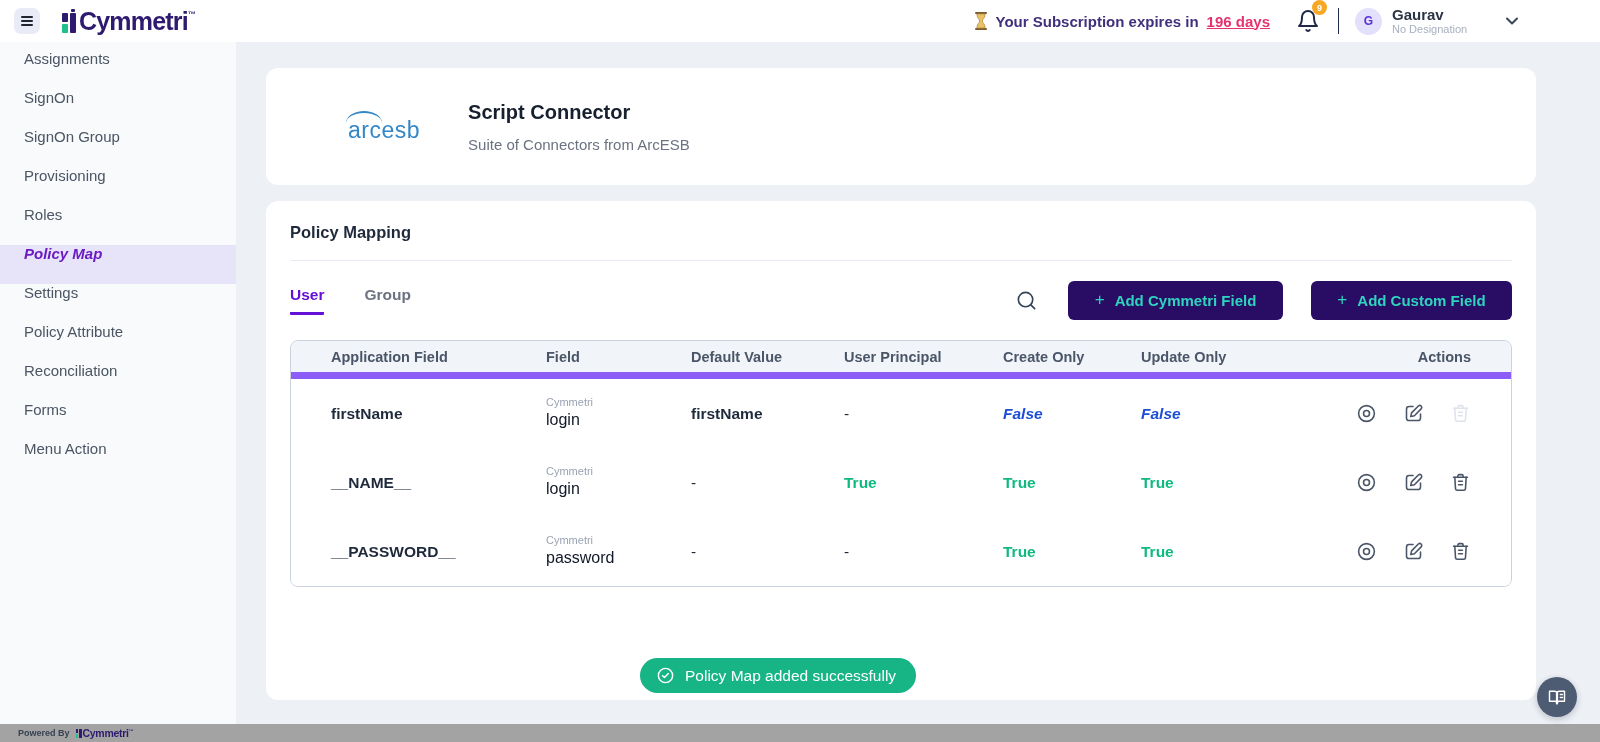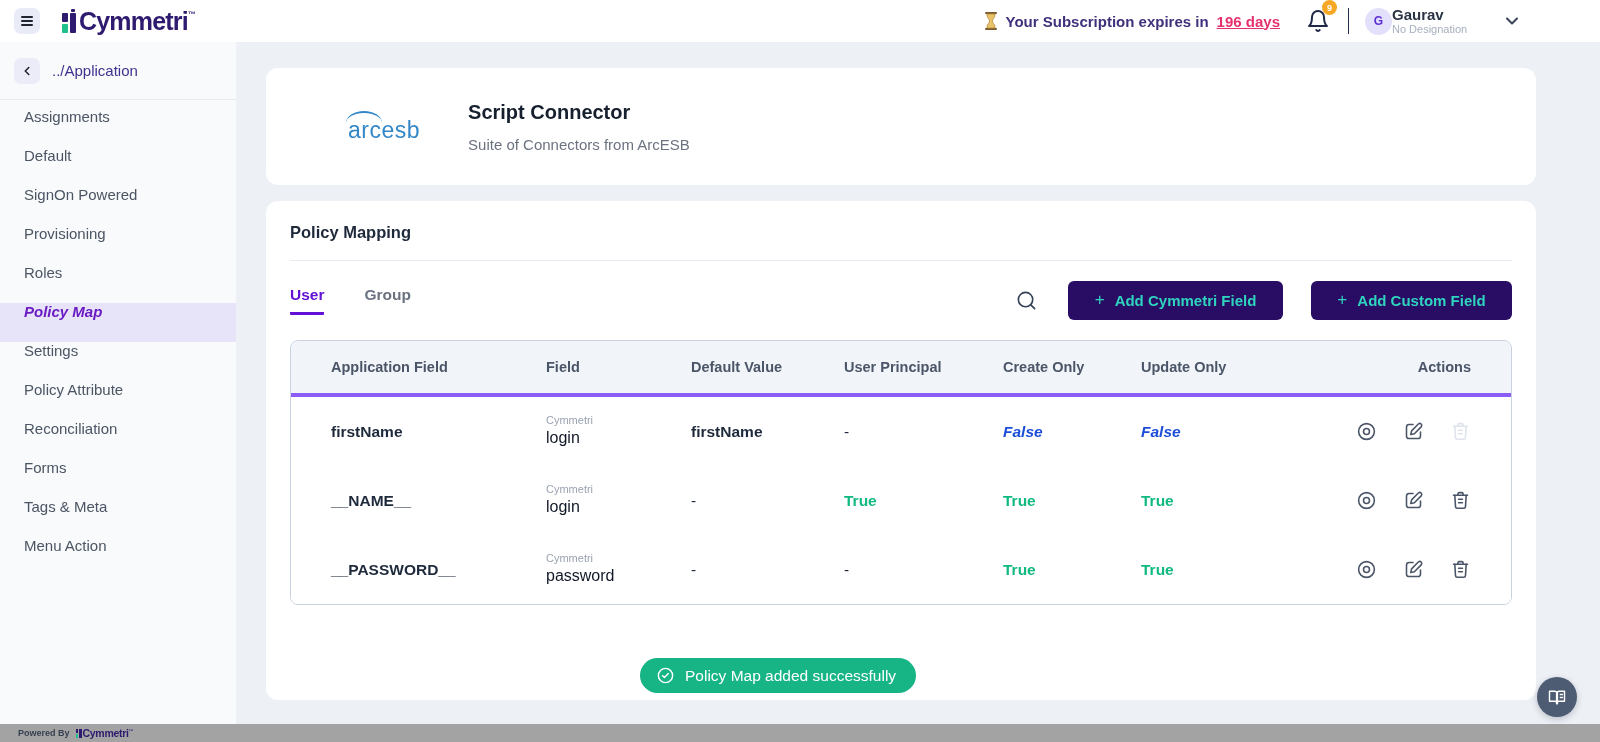--- a/index.html
+++ b/index.html
@@ -40,21 +40,21 @@
   .bell-badge {
     position:absolute; top:-9px; right:-7px; min-width:15px; height:15px; border-radius:8px;
     background:#f6a723; color:#fff; font-size:9px; font-weight:700;
     display:flex; align-items:center; justify-content:center; padding:0 3px;
   }
   .header-divider { width:1px; height:26px; background:#232c4e; margin:0 16px 0 18px; }
   .avatar {
     width:27px; height:27px; border-radius:50%; background:#e3e0fb; color:#5b2fd4;
     font-size:12px; font-weight:700; display:flex; align-items:center; justify-content:center; flex:none;
   }
-  .user-block { min-width:96px; }
+  .user-block { margin-left:10px; min-width:96px; }
   .user-name { font-size:15px; font-weight:600; color:#2b3445; line-height:17px; }
   .user-designation { font-size:11px; color:#a7b0bf; line-height:13px; }
   .chevron-down-btn { margin-left:14px; background:none; border:none; cursor:pointer; display:flex; }
 
   
   .sidebar {
     position:absolute; top:42px; left:0; width:236px; bottom:18px;
     background:#f8fafc;
   }
   .breadcrumb-row {
@@ -95,21 +95,21 @@
     font-size:15px; font-weight:600; font-family:"Liberation Sans",sans-serif;
     display:flex; align-items:center; justify-content:center; gap:10px; cursor:pointer;
   }
   .btn-cymmetri { width:215px; margin-right:28px; }
   .btn-custom { width:201px; }
   .add-plus { font-size:17px; font-weight:400; }
 
   
   .pm-table { margin-top:17px; border:1px solid #c9d2de; border-radius:8px; overflow:hidden; }
   .tbl-grid { display:grid; grid-template-columns:215px 145px 153px 159px 138px 200px 1fr; padding:0 40px; align-items:center; }
-  .tbl-head { height:56px; background:#f1f5f9; border-bottom:4px solid #8b5cf6; }
+  .tbl-head { height:38px; background:#f1f5f9; border-bottom:7px solid #8b5cf6; }
   .th { font-size:14.5px; font-weight:600; color:#4a5568; }
   .th:last-child { text-align:right; }
   .tbl-row { height:69px; background:#ffffff; }
   .cell-app { font-size:15.5px; font-weight:700; color:#1e2a3b; }
   .cell-field .field-group { font-size:11px; color:#9aa3b2; line-height:13px; }
   .cell-field .field-name { font-size:16px; color:#111827; line-height:22px; }
   .cell-default { font-size:15.5px; color:#1e2a3b; }
   .cell-default.bold { font-weight:700; }
   .status { font-size:15.5px; font-weight:600; }
   .val-true { color:#10b981; }
@@ -192,39 +192,31 @@
     <div class="user-designation">No Designation</div>
   </div>
   <button class="chevron-down-btn">
     <svg width="20" height="20" viewBox="0 0 24 24" fill="none" stroke="#3a4358" stroke-width="2.4" stroke-linecap="round" stroke-linejoin="round">
       <polyline points="6 9 12 15 18 9"></polyline>
     </svg>
   </button>
 </header>
 
 <aside class="sidebar">
-  <div class="breadcrumb-row">
-    <button class="icon-btn back-btn">
-      <svg width="14" height="14" viewBox="0 0 24 24" fill="none" stroke="#1f2430" stroke-width="2.6" stroke-linecap="round" stroke-linejoin="round">
-        <polyline points="15 18 9 12 15 6"></polyline>
-      </svg>
-    </button>
-    <span class="breadcrumb-text">../Application</span>
-  </div>
   <nav class="nav-list">
   <div class="nav-item">
     <span class="nav-label">Assignments</span>
   </div>
 
   <div class="nav-item">
-    <span class="nav-label">Default</span>
-  </div>
-
-  <div class="nav-item">
-    <span class="nav-label">SignOn Powered</span>
+    <span class="nav-label">SignOn</span>
+  </div>
+
+  <div class="nav-item">
+    <span class="nav-label">SignOn Group</span>
   </div>
 
   <div class="nav-item">
     <span class="nav-label">Provisioning</span>
   </div>
 
   <div class="nav-item">
     <span class="nav-label">Roles</span>
   </div>
 
@@ -241,23 +233,20 @@
   </div>
 
   <div class="nav-item">
     <span class="nav-label">Reconciliation</span>
   </div>
 
   <div class="nav-item">
     <span class="nav-label">Forms</span>
   </div>
 
-  <div class="nav-item">
-    <span class="nav-label">Tags &amp; Meta</span>
-  </div>
 
   <div class="nav-item">
     <span class="nav-label">Menu Action</span>
   </div>
 </nav>
 </aside>
 
 <main class="content">
 
   <section class="card connector-card">

